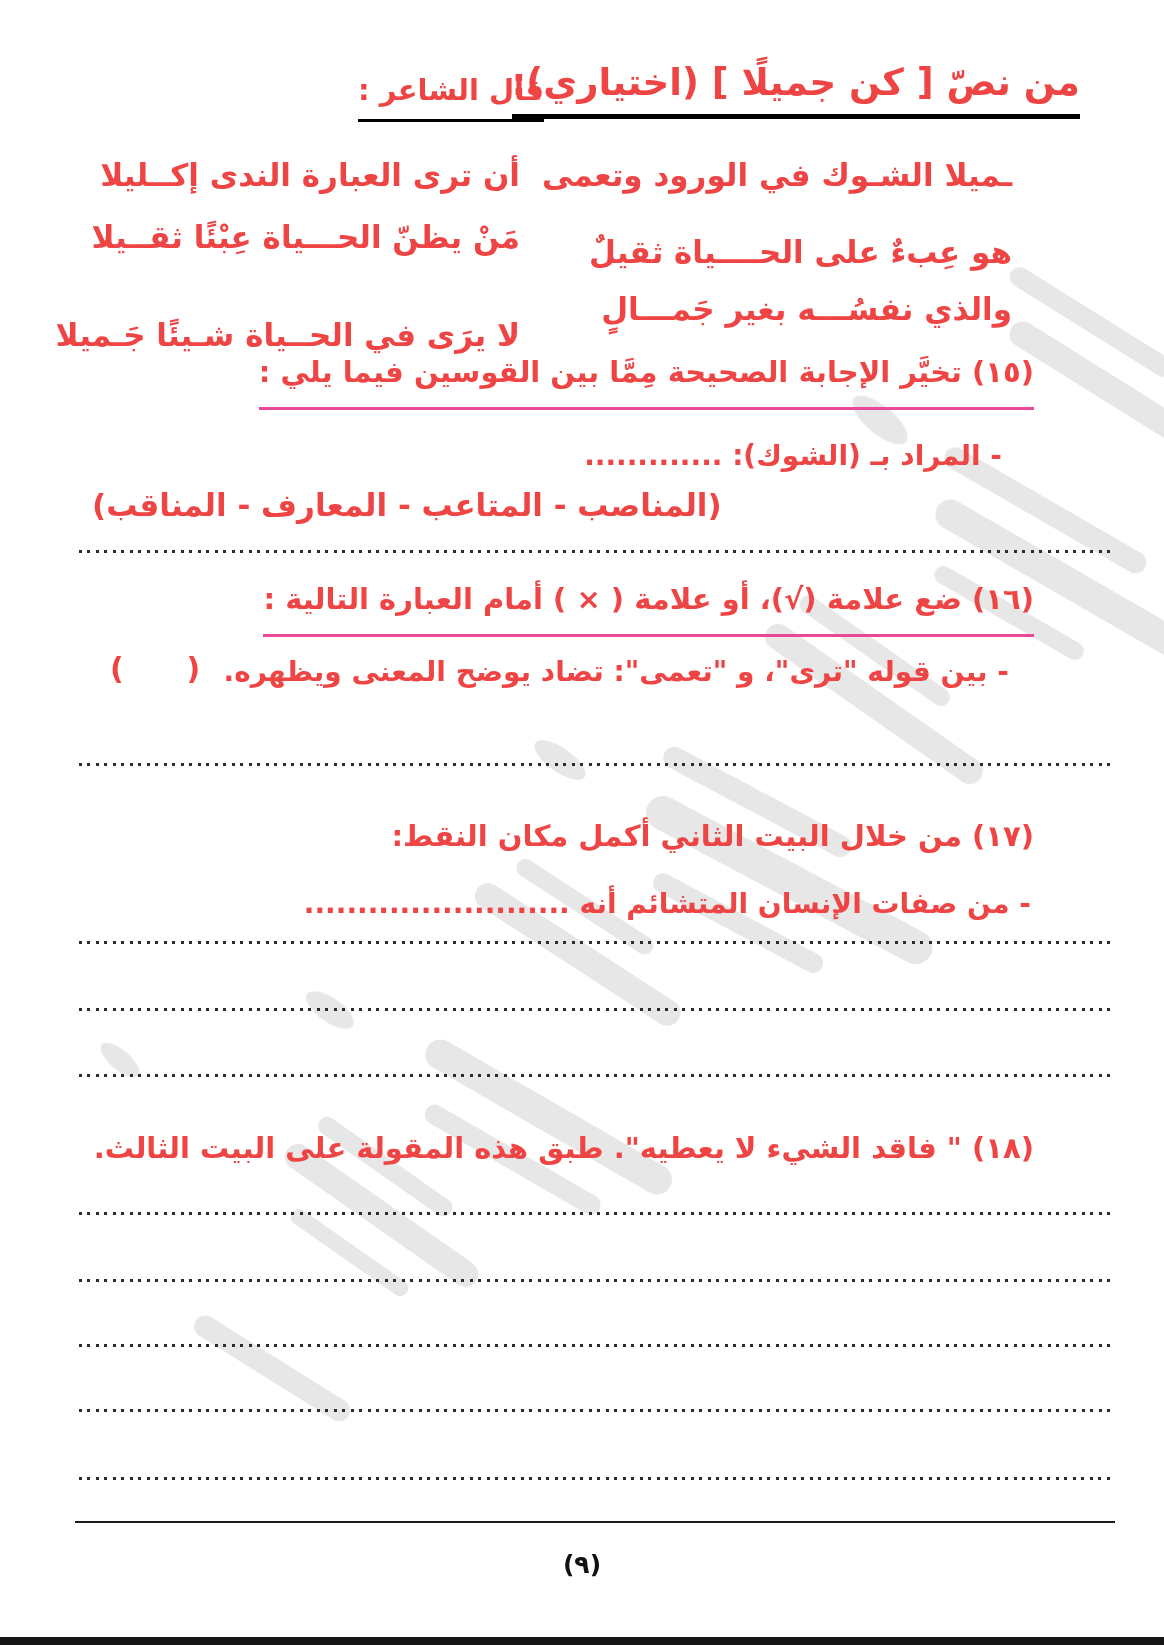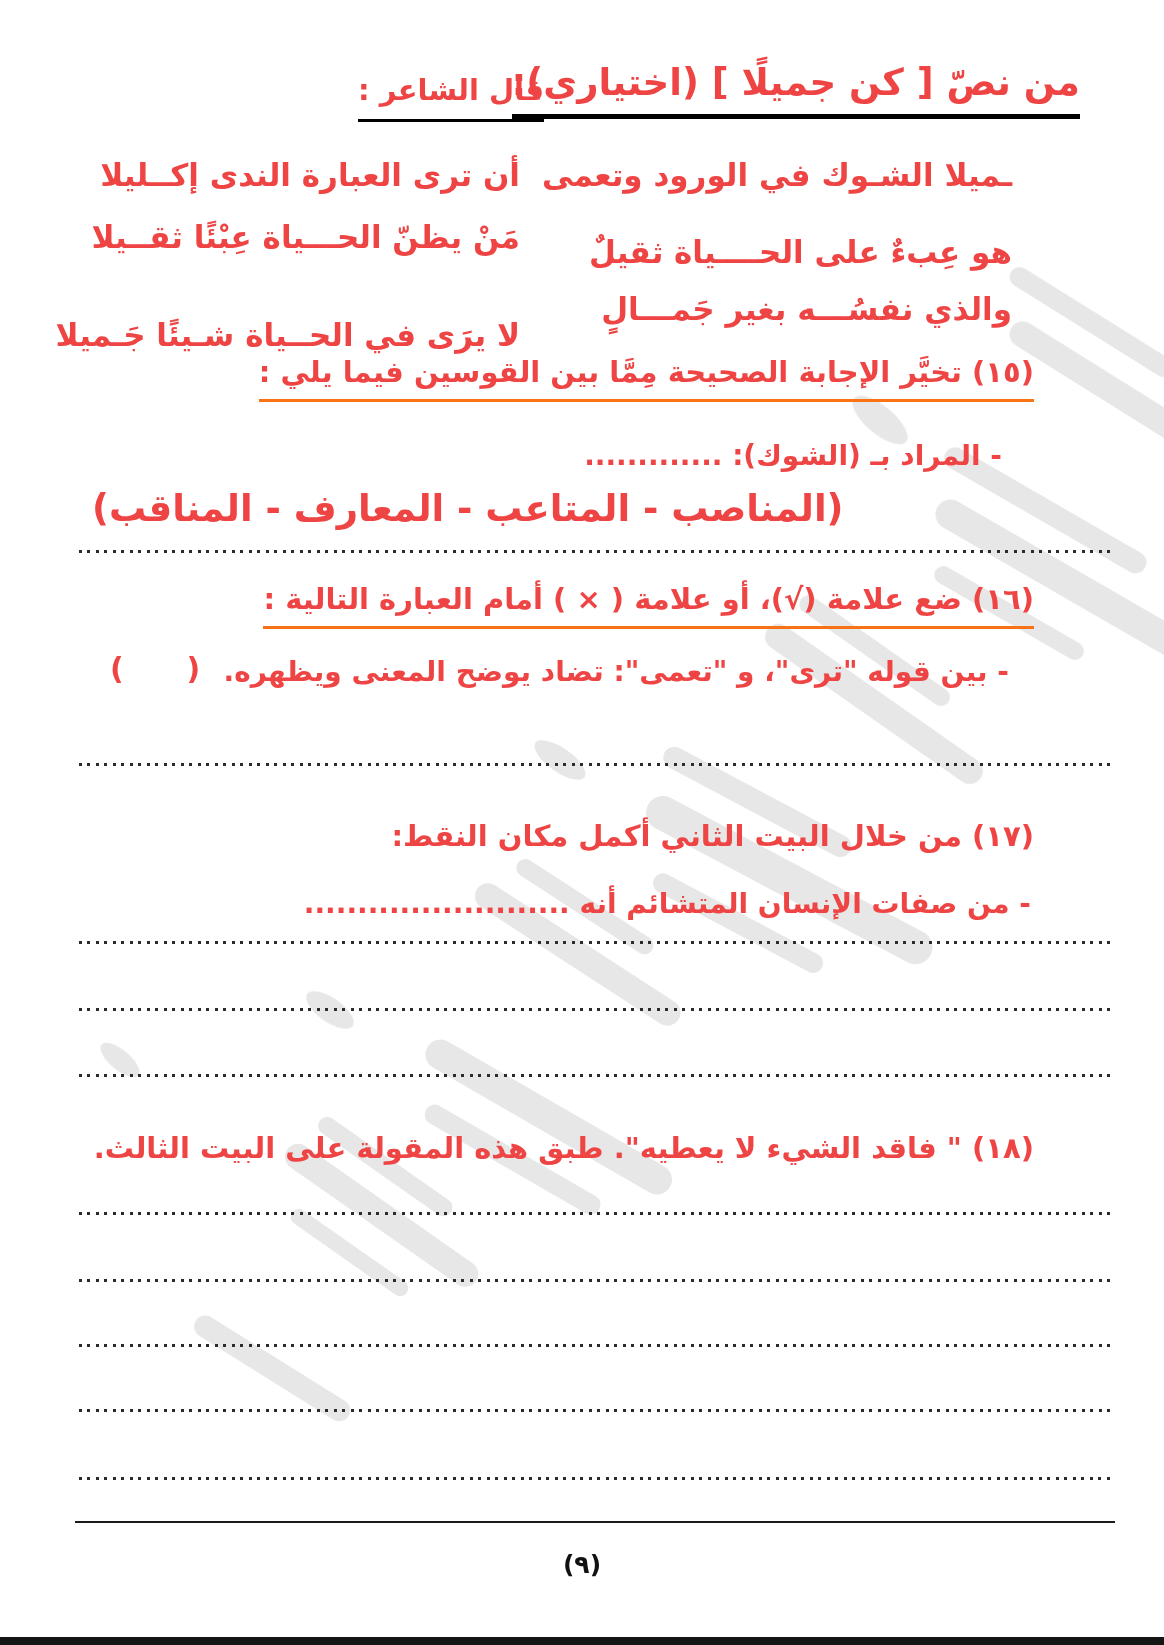--- a/index.html
+++ b/index.html
@@ -42,22 +42,22 @@
     font-size: 29px;
     border-bottom: 3px solid #000;
     padding-bottom: 12px;
   }
   .hemistich { font-size: 31px; }
   .q-header {
     font-size: 29px;
     right: 130px;
   }
   .q-header.underlined {
-    border-bottom: 3px solid #f97316;
-    padding-bottom: 10px;
+    border-bottom: 3px solid #ec4899;
+    padding-bottom: 18px;
   }
   .q-item { font-size: 28px; }
   .bracket { white-space: pre; font-size: 30px; }
   .dotted-line {
     left: 78px;
     width: 1032px;
     height: 3px;
     z-index: 2;
     background-image: repeating-linear-gradient(to left, #2b2b2b 0 3px, transparent 3px 8.5px);
   }
@@ -136,21 +136,21 @@
   <div class="abs txt hemistich" style="top:158px; right:644px;">أن ترى العبارة الندى إكــليلا</div>
 
   <div class="abs txt hemistich" style="top:220px; right:152px;margin-top:15px;">هو عِبءٌ على الحــــياة ثقيلٌ</div>
   <div class="abs txt hemistich" style="top:220px; right:644px;">مَنْ يظنّ الحـــياة عِبْئًا ثقــيلا</div>
 
   <div class="abs txt hemistich" style="top:281px; right:152px;margin-top:11px;">والذي نفسُـــه بغير جَمـــالٍ</div>
   <div class="abs txt hemistich" style="top:281px; right:644px;margin-top:37px;">لا يرَى في الحــياة شـيئًا جَـميلا</div>
 
   <div class="abs txt q-header underlined" style="top:356px;">(١٥) تخيَّر الإجابة الصحيحة مِمَّا بين القوسين فيما يلي :</div>
   <div class="abs txt q-item" style="top:440px; right:162px;">- المراد بـ (الشوك): .............</div>
-  <div class="abs txt q-item" style="top:488px; left:92px; font-size:37px;">(المناصب - المتاعب - المعارف - المناقب)</div>
+  <div class="abs txt q-item" style="top:488px; left:92px; font-size:31px;">(المناصب - المتاعب - المعارف - المناقب)</div>
 
   <div class="abs dotted-line" style="top:550px;"></div>
 
   <div class="abs txt q-header underlined" style="top:583px;">(١٦) ضع علامة (√)، أو علامة ( × ) أمام العبارة التالية :</div>
   <div class="abs txt q-item" style="top:656px; right:155px;">- بين قوله "ترى"، و "تعمى": تضاد يوضح المعنى ويظهره.</div>
   <div class="abs txt bracket" style="top:652px; left:110px;">(      )</div>
 
   <div class="abs dotted-line" style="top:763px;"></div>
 
   <div class="abs txt q-header" style="top:820px;">(١٧) من خلال البيت الثاني أكمل مكان النقط:</div>

